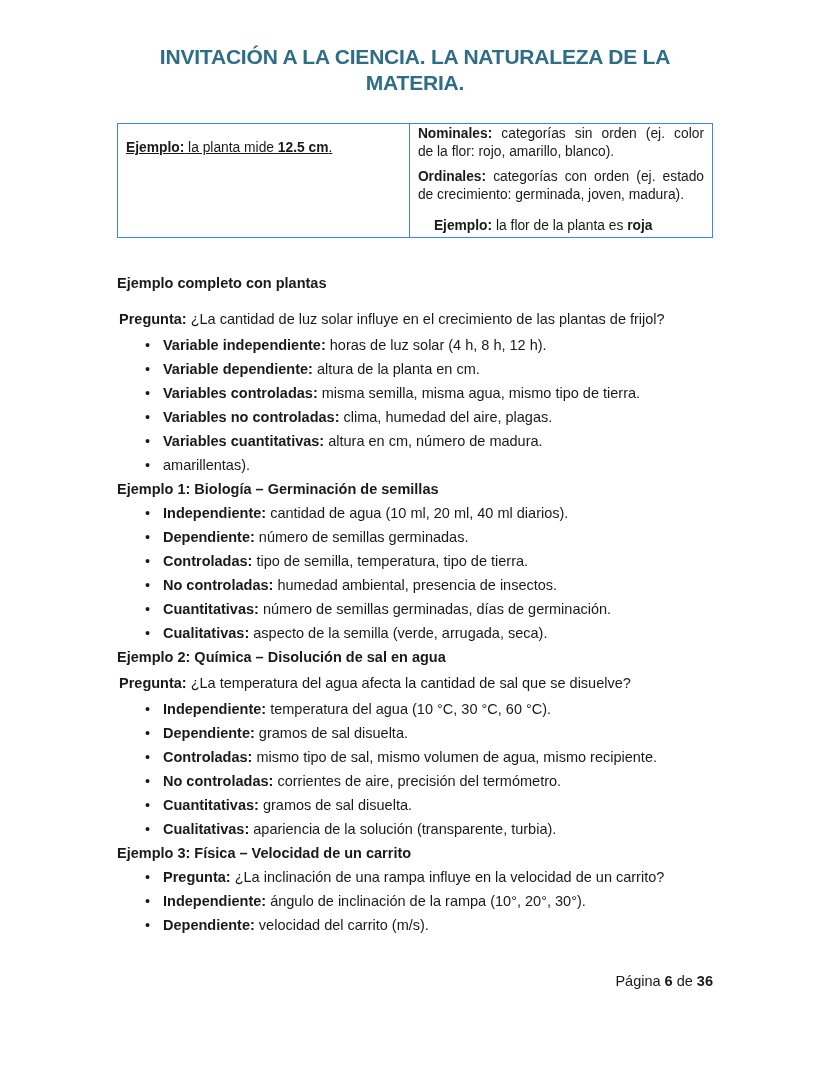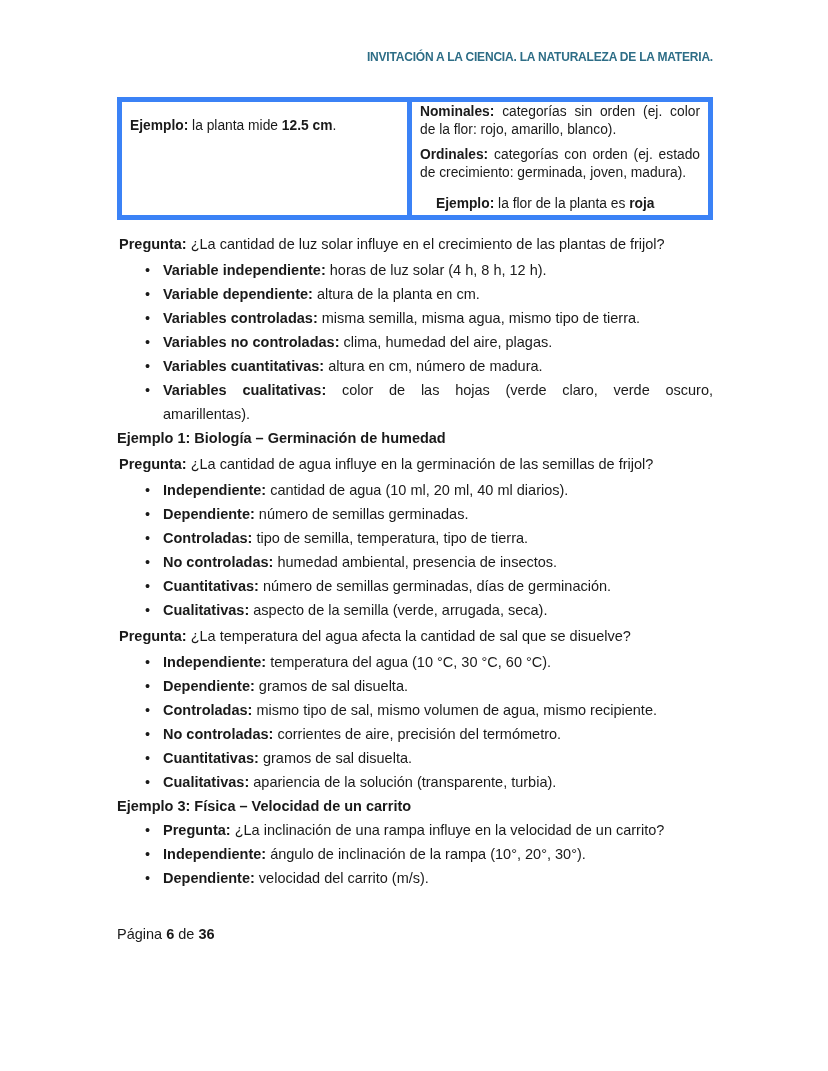--- a/index.html
+++ b/index.html
@@ -11,62 +11,62 @@
     box-sizing: border-box;
     width: 828px; height: 1071px;
     padding: 0 115px 0 117px;
     background: #ffffff;
     color: #1a1a1a;
     font-size: 14.5px;
     line-height: 24px;
   }
   .title {
     margin: 44px 0 0 0;
-    font-size: 12px;
+    font-size: 21px;
     line-height: 26px;
     font-weight: 600;
     letter-spacing: -0.2px;
-    text-align: right;
+    text-align: center;
     color: #2d6d86;
   }
   table.vars {
     width: 100%;
     margin-top: 27px;
     border-collapse: collapse;
     table-layout: fixed;
   }
   table.vars td {
-    border: 5px solid #3b82f6;
+    border: 1px solid #3b82f6;
     vertical-align: top;
     font-size: 13.8px;
     line-height: 17.5px;
   }
   td.cell-left { width: 49%; padding: 1px 8px 2px 8px; }
   td.cell-right { width: 51%; padding: 1px 8px 2px 8px; }
-  .cell-left p { margin: 14px 0 0 0; }
+  .cell-left p { margin: 14px 0 0 0; text-decoration: underline; }
   .cell-right p { margin: 0 0 8px 0; }
   .cell-right p.last { margin: 14px 0 0 16px; }
   .j-full { text-align: justify; text-align-last: justify; }
   b.lbl { font-weight: bold; }
   h2.sec {
     font-size: 14.5px;
     line-height: 24px;
     font-weight: bold;
     margin: 0;
   }
   h2.sec.first { margin-top: 33px; }
   p.preg { margin: 2px; }
   p.preg.first { margin-top: 12px; }
   .bullet { display: flex; padding-left: 28px; }
   .dot { flex: none; width: 18px; }
   .btxt { flex: 1; text-align: justify; }
   .btxt .wrap1 { text-align: justify; text-align-last: justify; }
   .footer {
     margin-top: 32px;
-    text-align: left;
+    text-align: right;
   }
 </style>
 </head>
 <body>
 
 <div class="page">
 
   <h1 class="title" style="color: rgb(45, 109, 134);">INVITACIÓN A LA CIENCIA. LA NATURALEZA DE LA MATERIA.</h1>
 
   <table class="vars">
@@ -83,20 +83,21 @@
         <p>
           <span class="j-full" style="display:block"><b class="lbl">Ordinales:</b><span> categorías con orden (ej. estado</span></span>
           <span style="display:block">de crecimiento: germinada, joven, madura).</span>
         </p>
         <p class="last"><b class="lbl">Ejemplo:</b><span> la flor de la planta es </span><b class="lbl">roja</b></p>
       </td>
     </tr>
   </tbody>
     </table>
 
+  <h2 class="sec first">Ejemplo completo con plantas</h2>
   <p class="preg first"><b class="lbl">Pregunta:</b><span> ¿La cantidad de luz solar influye en el crecimiento de las plantas de frijol?</span></p>
 
   <div class="bullet">
       <span class="dot">•</span>
       <div class="btxt"><b class="lbl">Variable independiente:</b><span> horas de luz solar (4 h, 8 h, 12 h).</span></div>
     </div>
   <div class="bullet">
       <span class="dot">•</span>
       <div class="btxt"><b class="lbl">Variable dependiente:</b><span> altura de la planta en cm.</span></div>
     </div>
@@ -108,27 +109,25 @@
       <span class="dot">•</span>
       <div class="btxt"><b class="lbl">Variables no controladas:</b><span> clima, humedad del aire, plagas.</span></div>
     </div>
   <div class="bullet">
       <span class="dot">•</span>
       <div class="btxt"><b class="lbl">Variables cuantitativas:</b><span> altura en cm, número de madura.</span></div>
     </div>
   <div class="bullet">
       <span class="dot">•</span>
       <div class="btxt">
-        <div class="wrap1"><b class="lbl">Variables cualitativas:</b><span> color de las hojas (verde claro, verde oscuro,</span></div>
         <div>amarillentas).</div>
       </div>
     </div>
 
-  <h2 class="sec">Ejemplo 1: Biología – Germinación de humedad</h2>
-  <p class="preg"><b class="lbl">Pregunta:</b><span> ¿La cantidad de agua influye en la germinación de las semillas de frijol?</span></p>
+  <h2 class="sec">Ejemplo 1: Biología – Germinación de semillas</h2>
 
   <div class="bullet">
       <span class="dot">•</span>
       <div class="btxt"><b class="lbl">Independiente:</b><span> cantidad de agua (10 ml, 20 ml, 40 ml diarios).</span></div>
     </div>
   <div class="bullet">
       <span class="dot">•</span>
       <div class="btxt"><b class="lbl">Dependiente:</b><span> número de semillas germinadas.</span></div>
     </div>
   <div class="bullet">
@@ -141,20 +140,21 @@
     </div>
   <div class="bullet">
       <span class="dot">•</span>
       <div class="btxt"><b class="lbl">Cuantitativas:</b><span> número de semillas germinadas, días de germinación.</span></div>
     </div>
   <div class="bullet">
       <span class="dot">•</span>
       <div class="btxt"><b class="lbl">Cualitativas:</b><span> aspecto de la semilla (verde, arrugada, seca).</span></div>
     </div>
 
+  <h2 class="sec">Ejemplo 2: Química – Disolución de sal en agua</h2>
   <p class="preg"><b class="lbl">Pregunta:</b><span> ¿La temperatura del agua afecta la cantidad de sal que se disuelve?</span></p>
 
   <div class="bullet">
       <span class="dot">•</span>
       <div class="btxt"><b class="lbl">Independiente:</b><span> temperatura del agua (10 °C, 30 °C, 60 °C).</span></div>
     </div>
   <div class="bullet">
       <span class="dot">•</span>
       <div class="btxt"><b class="lbl">Dependiente:</b><span> gramos de sal disuelta.</span></div>
     </div>

